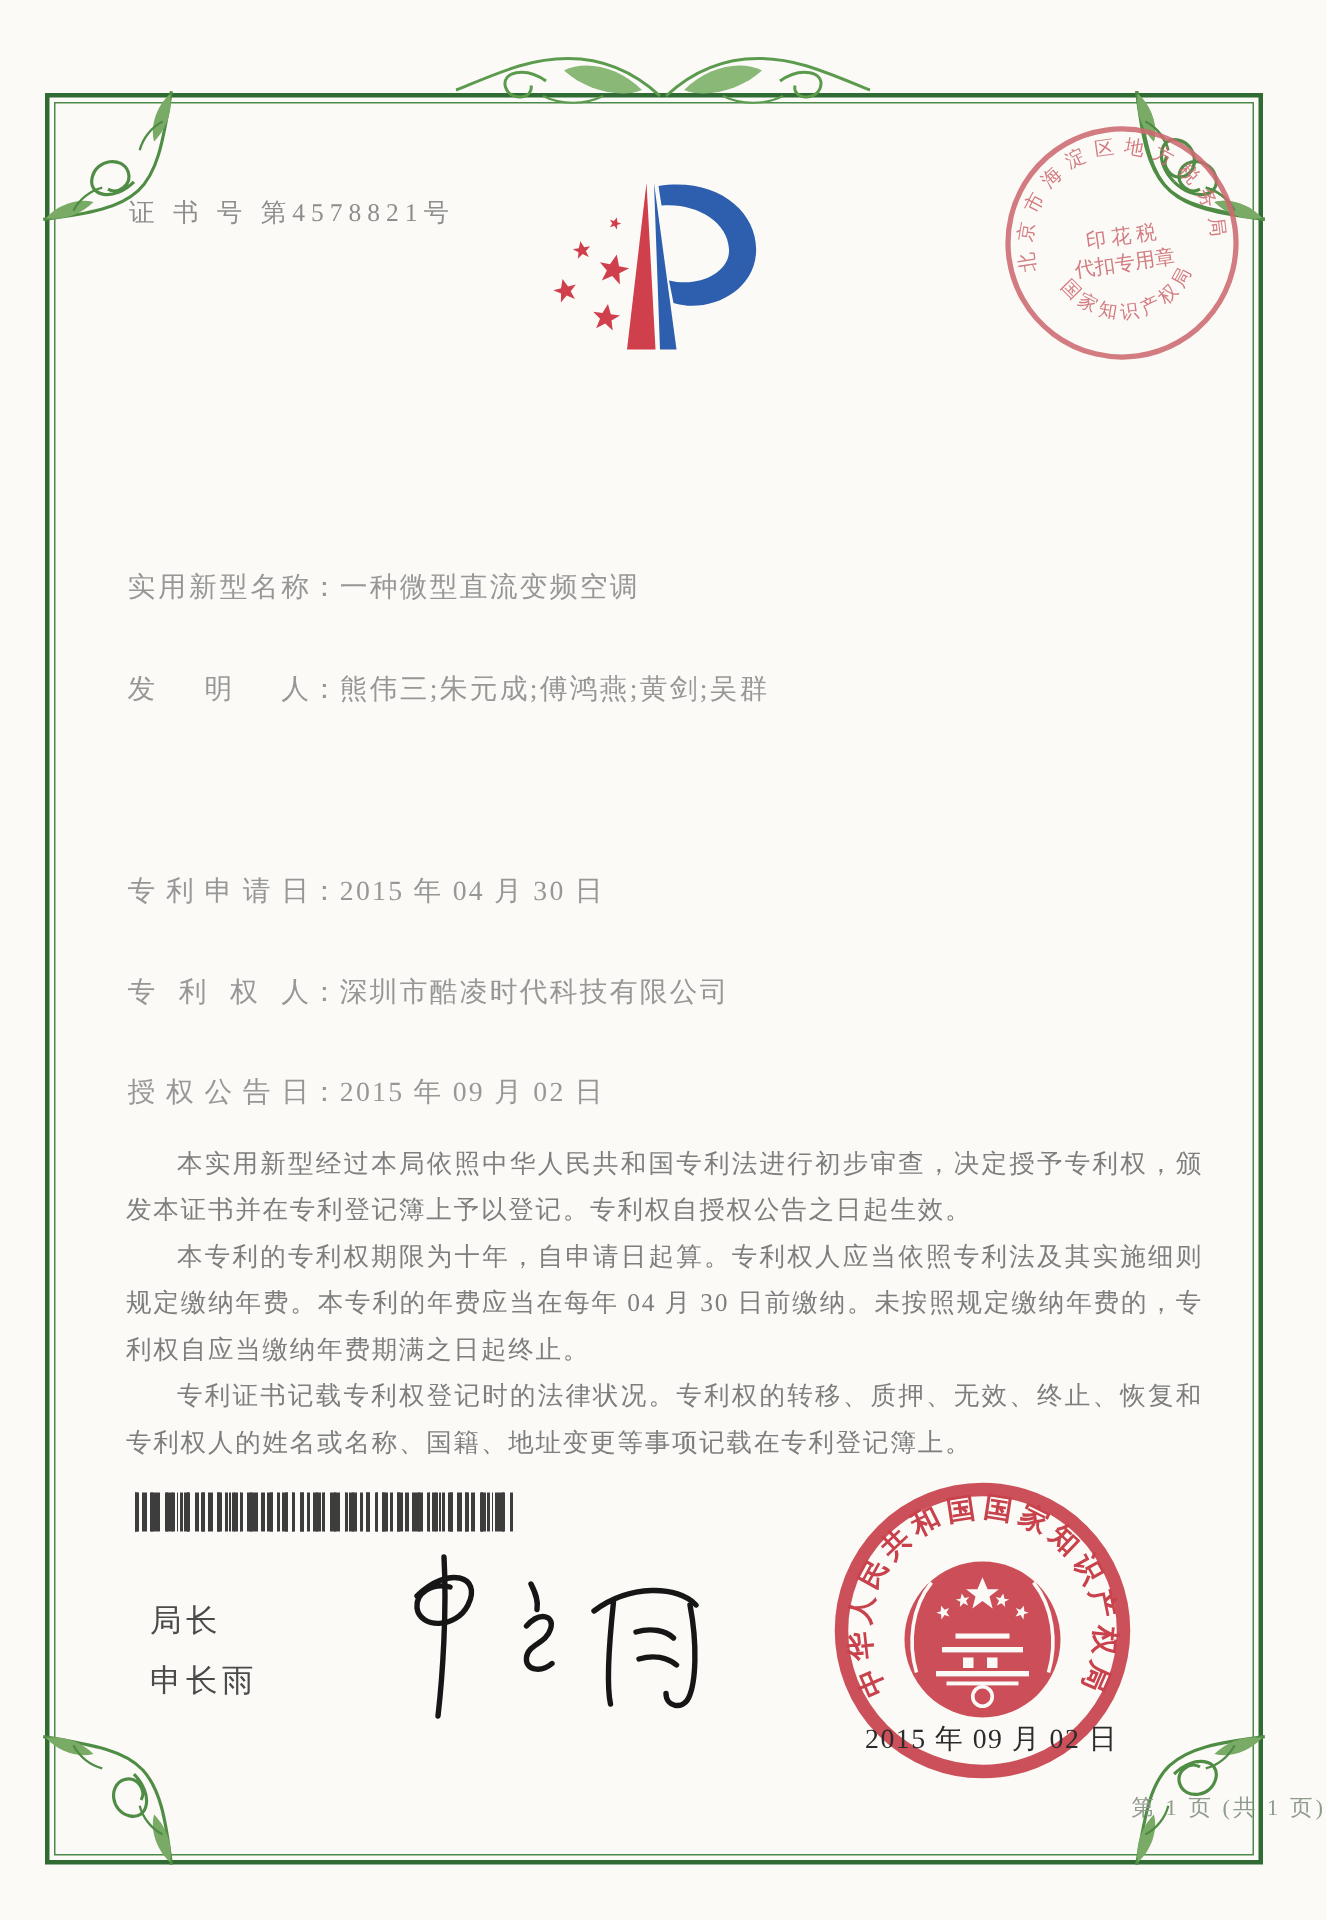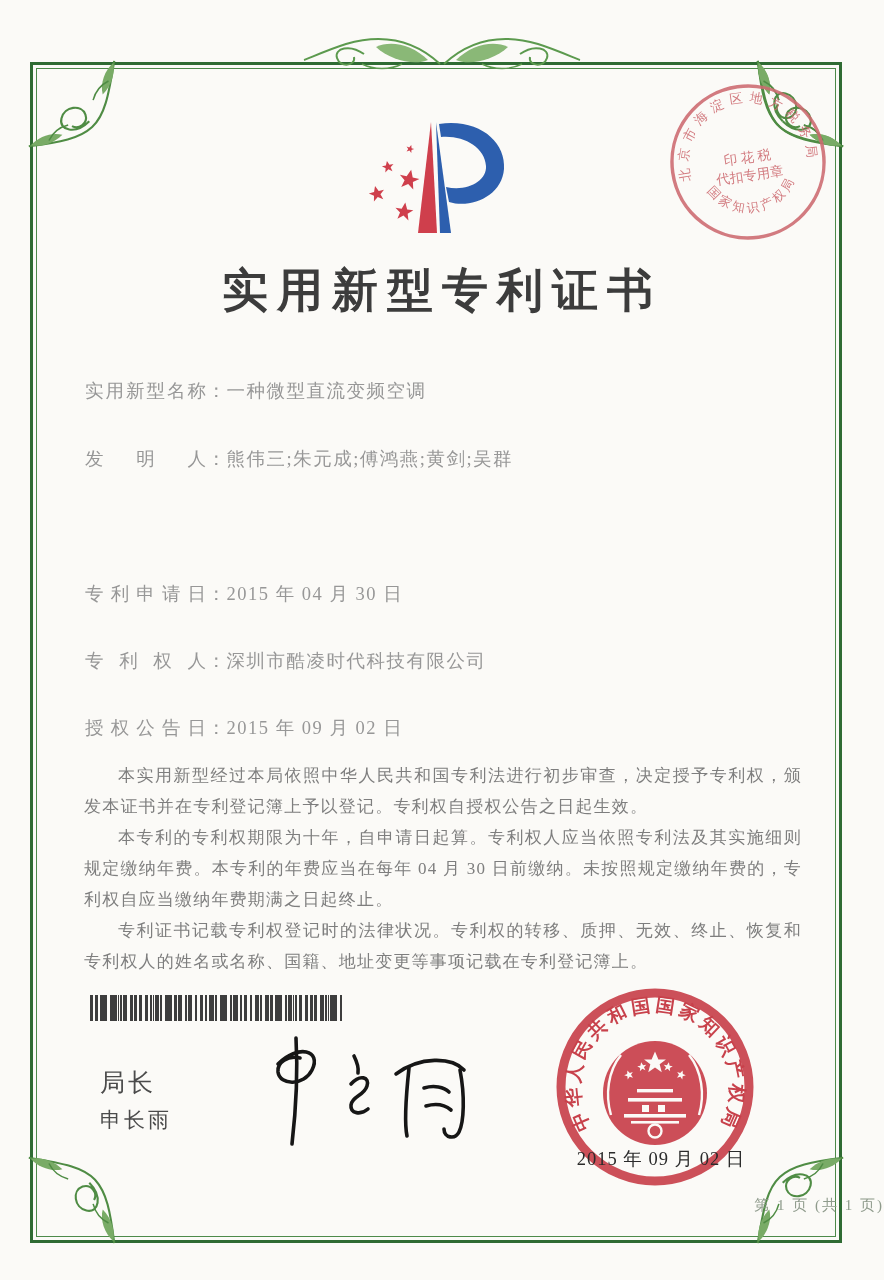--- a/index.html
+++ b/index.html
@@ -40,21 +40,21 @@
   .body-text p{margin:0;text-indent:2em;}
   
   .barcode{
     left:90px;top:995px;width:252px;height:26px;
     background:
       repeating-linear-gradient(90deg,#1d1d1d 0 2px,transparent 2px 5px),
       repeating-linear-gradient(90deg,#1d1d1d 0 1px,transparent 1px 7px),
       repeating-linear-gradient(90deg,#1d1d1d 0 3px,transparent 3px 11px);
     opacity:.85;
   }
-  .director-title{left:100px;top:1066px;font-size:25px;color:#4b4b4b;letter-spacing:3px;}
+  .director-title{left:100px;top:1066px;font-size:21px;color:#4b4b4b;letter-spacing:3px;}
   .director-name{left:100px;top:1106px;font-size:21px;color:#4b4b4b;letter-spacing:3px;}
   .seal-date{
     left:556px;top:1146px;width:210px;text-align:center;
     font-size:18.5px;color:#2b2b2b;letter-spacing:1px;z-index:6;
   }
   .footer{
     left:0;top:1196px;width:884px;text-align:right;
     font-size:15px;color:#8f9b8c;letter-spacing:2px;
   }
   svg{display:block;}
@@ -104,20 +104,21 @@
 
   <svg class="abs" style="left:302px;top:30px" width="280" height="64" viewBox="0 0 280 64">
     <g transform="translate(140,0)">
         <use href="#ornHalf"></use>
       </g>
     <g transform="translate(140,0) scale(-1,1)">
         <use href="#ornHalf"></use>
       </g>
   </svg>
 
+  <div class="abs cert-no">证 书 号 第4578821号</div>
 
   <svg class="abs" style="left:664px;top:78px;opacity:.88;transform:rotate(-8deg)" width="168" height="168" viewBox="-84 -84 168 168">
     <circle cx="0" cy="0" r="76" fill="none" stroke="#cd6a70" stroke-width="3.5"></circle>
     <defs>
       <path id="stArcTop" d="M-52,30 A60,60 0 1 1 52,30"></path>
       <path id="stArcBot" d="M-42,27 A50,50 0 0 0 42,27"></path>
     </defs>
     <text font-size="13" letter-spacing="6" fill="#cd6a70" font-family="Liberation Serif,serif">
       <textPath href="#stArcTop" startOffset="50%" text-anchor="middle">北京市海淀区地方税务局</textPath>
     </text>
@@ -132,21 +133,20 @@
     <polygon points="99,16 105,127 86,127" fill="#cf3f4c"></polygon>
     <polygon points="104,16 119,127 108,127" fill="#2d5fae"></polygon>
     <path d="M107,18 C147,12 174,36 172,63 C170,90 139,103 117,96 L114,81 C135,86 155,75 154,60 C153,41 131,29 109,31 Z" fill="#2d5fae"></path>
     <use href="#star5" fill="#cf3f4c" transform="translate(78,43) scale(0.42) rotate(18)"></use>
     <use href="#star5" fill="#cf3f4c" transform="translate(56,61) scale(0.62) rotate(-10)"></use>
     <use href="#star5" fill="#cf3f4c" transform="translate(77,74) scale(1.05) rotate(12)"></use>
     <use href="#star5" fill="#cf3f4c" transform="translate(45,88) scale(0.82) rotate(-14)"></use>
     <use href="#star5" fill="#cf3f4c" transform="translate(72,106) scale(0.95) rotate(8)"></use>
   </svg>
 
-  <div class="abs title">实用新型专利证书</div>
 
   <div class="abs field-row" style="top:446px">
     <span class="field-label">发明人</span><span class="field-colon">：</span><span class="field-value">熊伟三;朱元成;傅鸿燕;黄剑;吴群</span>
   </div>
   <div class="abs field-row" style="top:378px">
     <span class="field-label">实用新型名称</span><span class="field-colon">：</span><span class="field-value">一种微型直流变频空调</span>
   </div>
   <div class="abs field-row" style="top:581px">
     <span class="field-label">专利申请日</span><span class="field-colon">：</span><span class="field-value">2015 年 04 月 30 日</span>
   </div>

